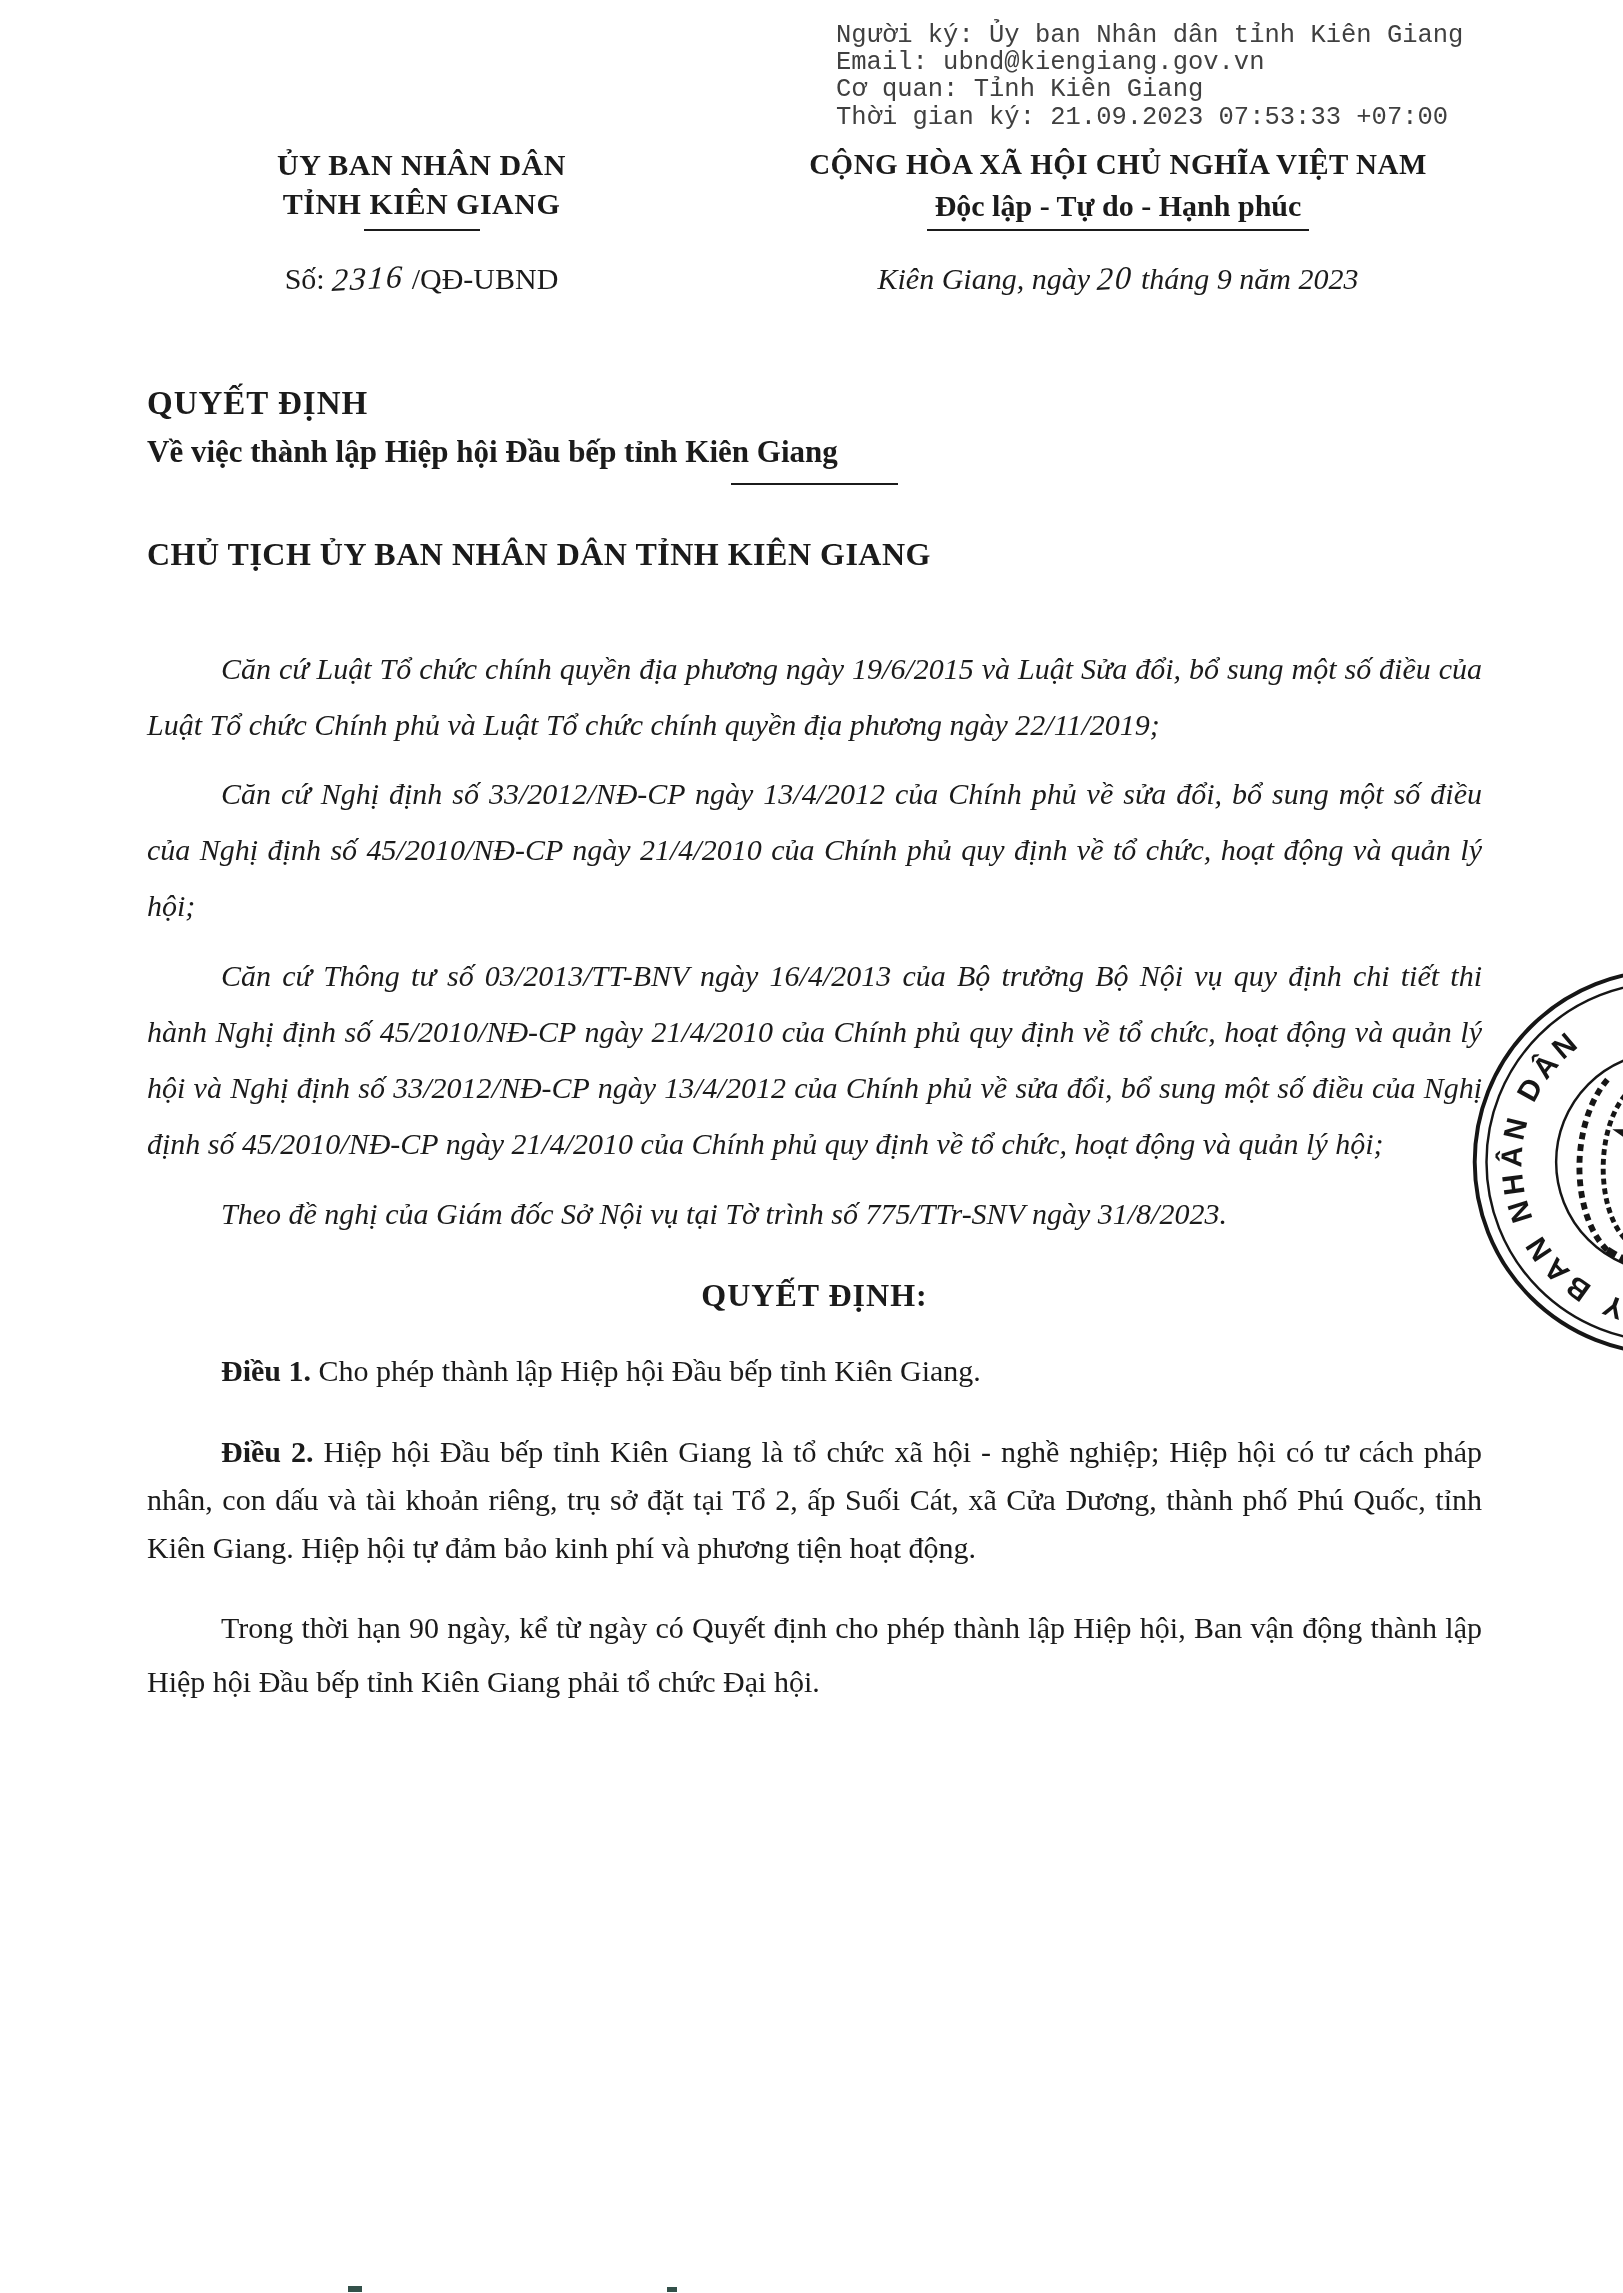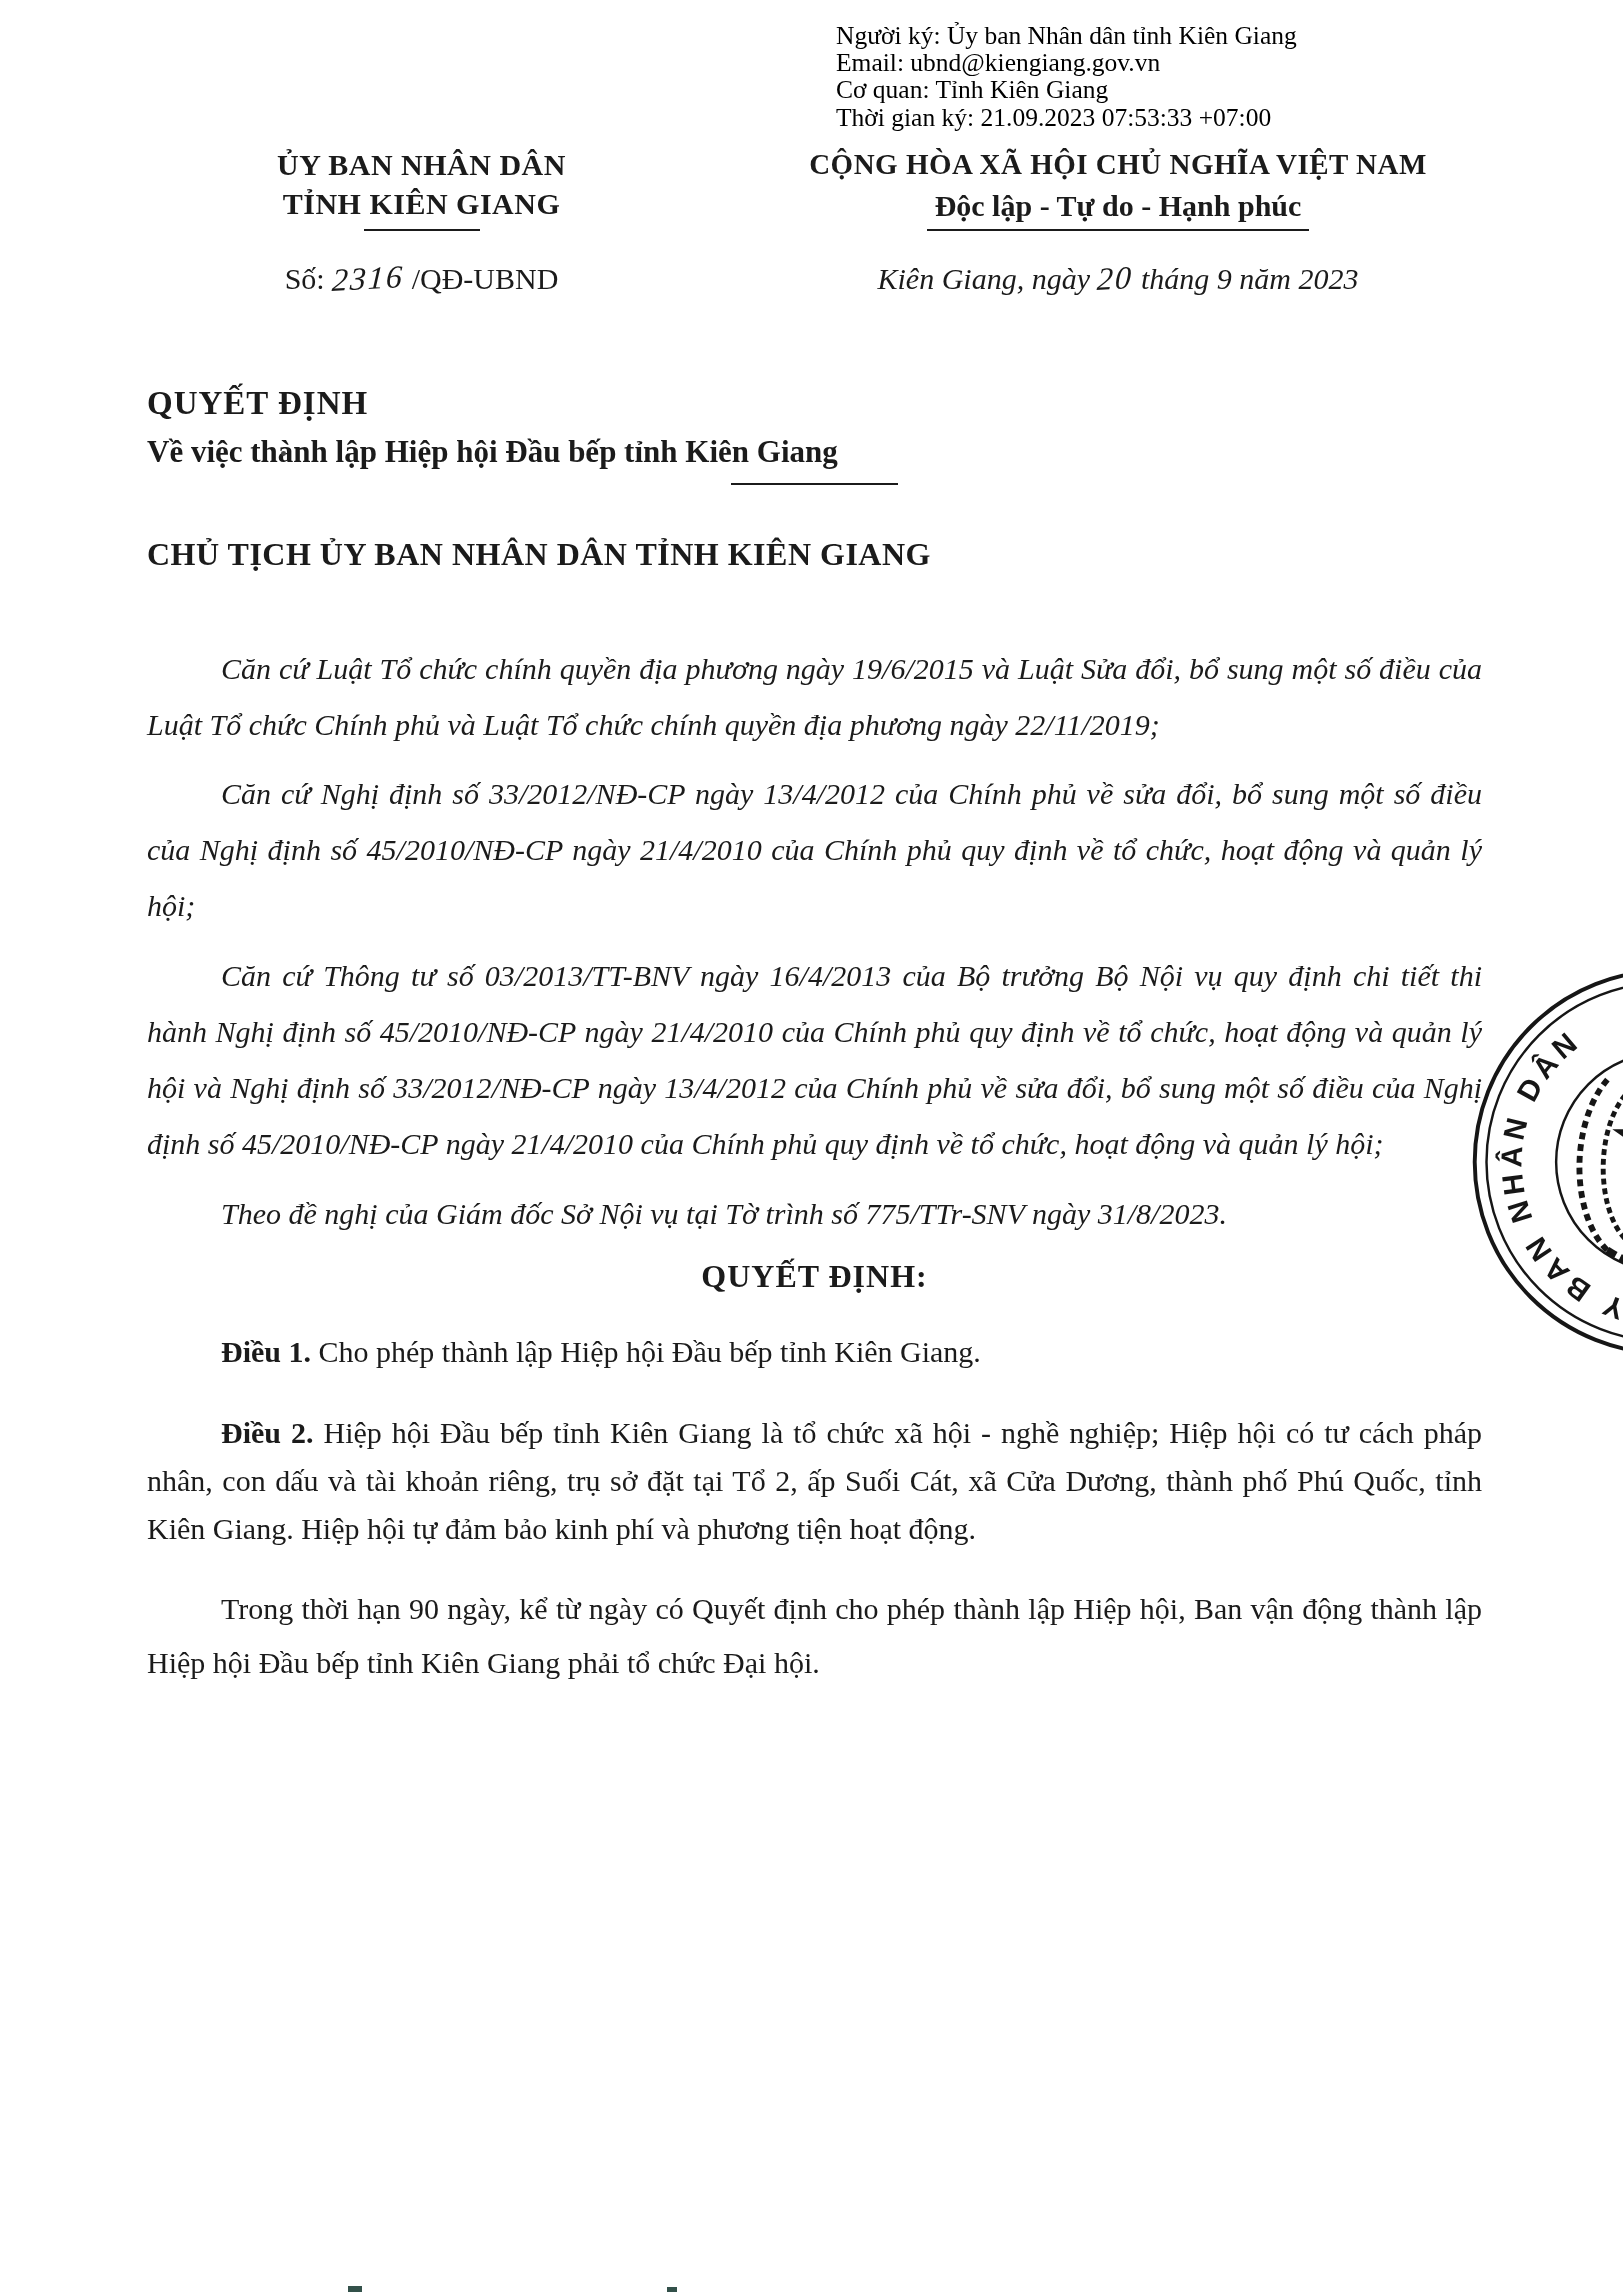--- a/index.html
+++ b/index.html
@@ -7,21 +7,21 @@
     position:relative;
     width:1623px;height:2294px;
     background:#ffffff;
     overflow:hidden;
     color:#1b1b1b;
     font-family:"Liberation Serif","DejaVu Serif",serif;
   }
   
   .sig-block{
     position:absolute;left:836px;top:21.6px;
-    font-size:25.5px;line-height:27.4px;color:#000000;
+    font-size:25.5px;line-height:27.4px;color:#404040;font-family:Liberation Mono, monospace;
   }
   
   .header-row{
     position:absolute;top:145px;left:147px;width:1335px;
     display:flex;align-items:flex-start;
   }
   .issuer-col{width:461px;margin-left:44px;text-align:center;}
   .issuer-line{font-weight:bold;font-size:30px;line-height:39px;letter-spacing:0.5px;}
   .issuer-divider{width:116px;border-bottom:2.9px solid #1b1b1b;margin:5.9px auto 0;}
   .doc-number{margin-top:29px;font-size:30px;white-space:nowrap;}
@@ -39,21 +39,21 @@
   .doc-type{font-size:33px;font-weight:bold;letter-spacing:1px;}
   .subject{font-size:31px;font-weight:bold;margin-top:11.8px;}
   .title-divider{width:167px;border-bottom:2.9px solid #1b1b1b;margin:13.7px auto 0;}
   .authority{font-size:32px;font-weight:bold;margin-top:51px;letter-spacing:0.5px;}
   
   .body-block{position:absolute;top:627px;left:147px;width:1335px;}
   .preamble p{
     font-size:30px;font-style:italic;text-align:justify;text-indent:74px;
     line-height:56px;margin:13.7px 0 0;
   }
-  .decision-heading{text-align:center;font-size:32px;font-weight:bold;margin-top:16px;letter-spacing:1px;}
+  .decision-heading{text-align:center;font-size:32px;font-weight:bold;margin-top:35px;letter-spacing:1px;}
   .article{font-size:30px;text-align:justify;text-indent:74px;line-height:48px;margin:33px 0 0;}
   .article-label{font-weight:bold;}
   .closing{font-size:30px;text-align:justify;text-indent:74px;line-height:54px;margin:29px 0 0;}
   
   .seal{position:absolute;left:1460px;top:956px;width:412px;height:412px;pointer-events:none;}
   
   .artifact{position:absolute;background:#33514a;}
   .artifact.a1{left:348px;top:2286px;width:13.7px;height:5.9px;}
   .artifact.a2{left:667px;top:2287px;width:9.8px;height:4.9px;}
   .artifact.dot{left:281px;top:451px;width:4.9px;height:4.9px;background:#444;border-radius:50%;}

